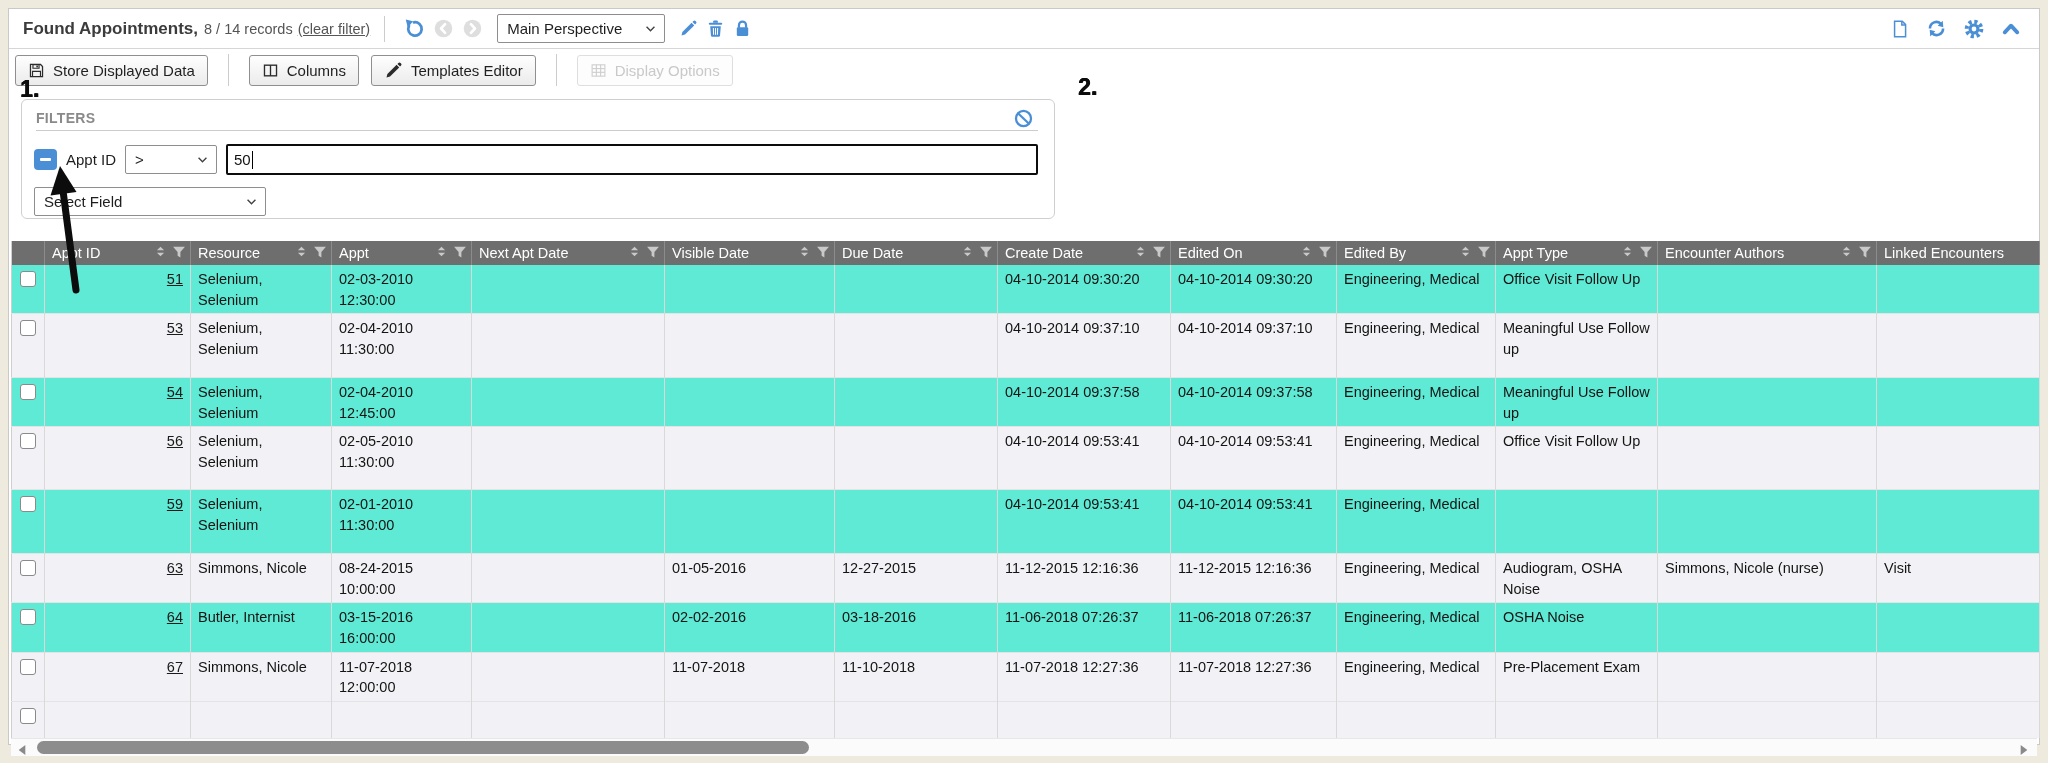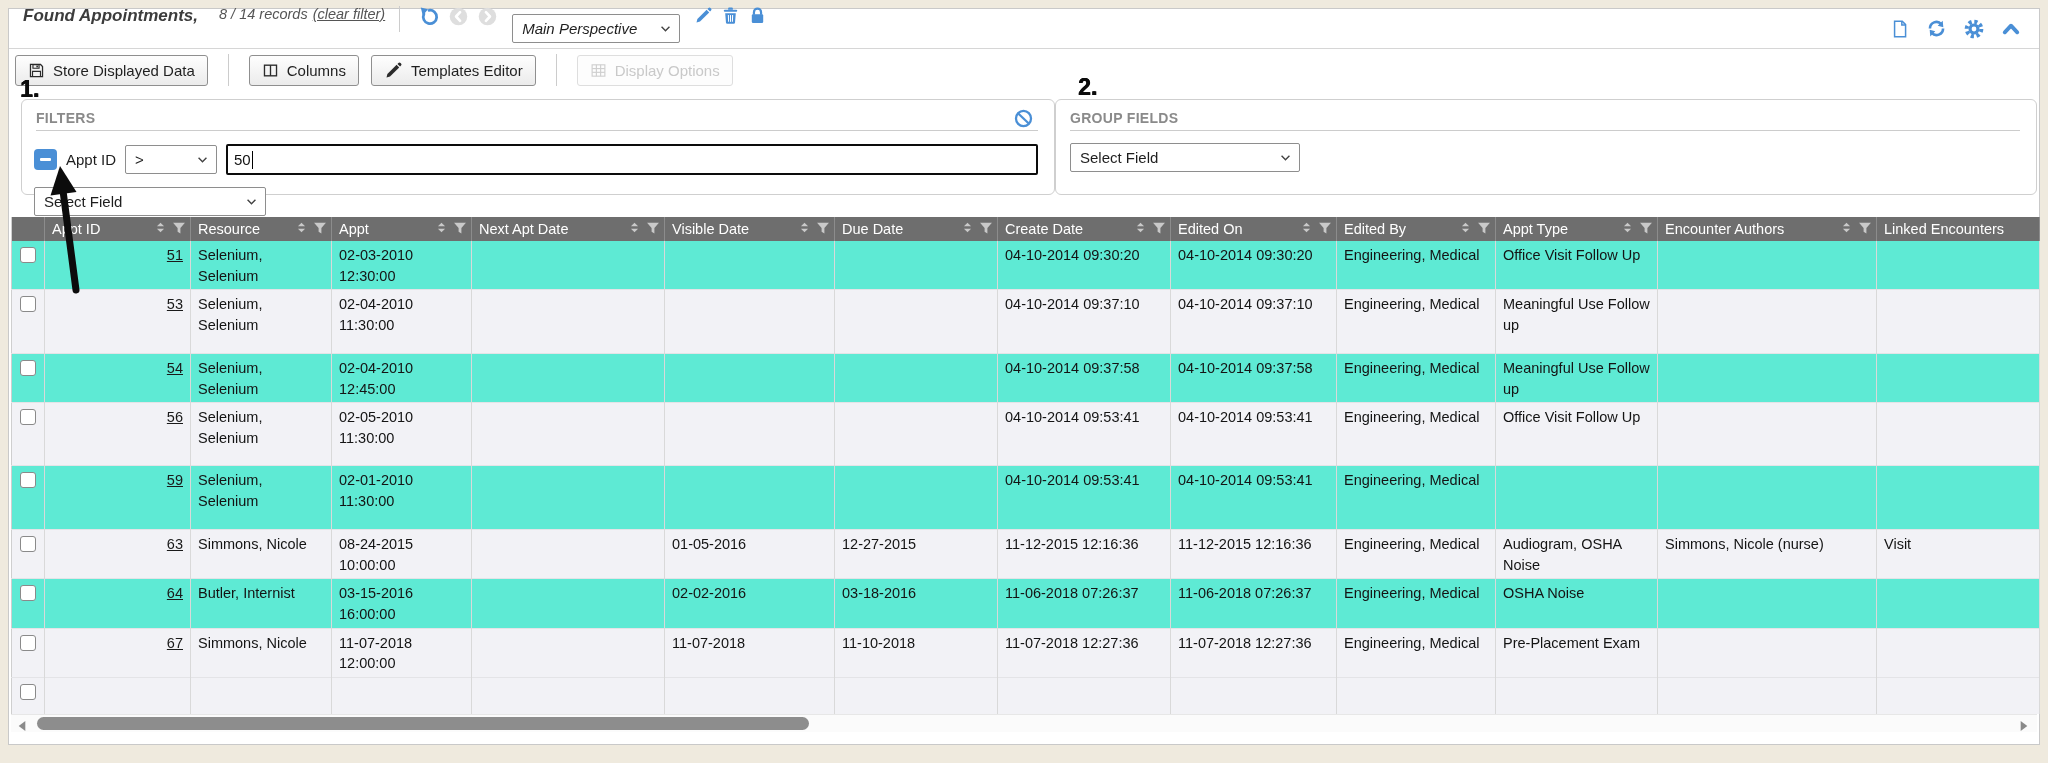--- a/index.html
+++ b/index.html
@@ -3,23 +3,23 @@
 <meta charset="utf-8">
 <style>
   * { margin:0; padding:0; box-sizing:border-box; }
   html,body { width:2048px; height:763px; font-family:"Liberation Sans", sans-serif; }
   .page { position:relative; width:2048px; height:763px; background:var(--page-bg,#efeade); overflow:hidden; }
   .app { position:absolute; top:8px; left:8px; right:8px; height:737px; background:#fff; border:1px solid #c9c9c9; }
 
   
   .titlebar { height:40px; display:flex; align-items:center; justify-content:space-between;
               border-bottom:1px solid #d6d6d6; padding:0 18px 0 14px; }
-  .tb-left { display:flex; align-items:flex-start;font-style:italic; }
+  .tb-left { display:flex; align-items:center; }
   .title { font-size:17px; font-weight:bold; color:#3c3c3c; }
-  .records { font-size:14.5px; color:#555; margin-left:21px; }
+  .records { font-size:14.5px; color:#555; margin-left:6px; }
   .clear-filter { font-size:14.5px; color:#555; text-decoration:underline; margin-left:5px; cursor:pointer; }
   .vsep { width:1px; height:26px; background:#ccc; margin:0 14px; }
   .ico { display:inline-flex; align-items:center; justify-content:center; color:var(--accent,#4a8fd6); }
   .ico.dark { color:#2b2b2b; }
   .ico.pale { color:#cfcfcf; }
   .tb-left .ico { margin:0 4px; }
   .circle-btn { margin:0 2px; }
   .fake-select { position:relative; display:inline-flex; align-items:center; height:29px; background:#fff;
                  border:1px solid #8e8e8e; border-radius:2px; font-size:15px; color:#1e1e1e;
                  padding:0 28px 0 9px; cursor:pointer; }
@@ -30,21 +30,21 @@
   
   .toolbar { height:42px; display:flex; align-items:center; padding-left:6px; }
   .btn { display:inline-flex; align-items:center; gap:8px; height:31px; padding:0 12px;
          border:1px solid #8f8f8f; border-radius:3px; background:linear-gradient(#fefefe,#ebebeb);
          font-size:15px; color:#1f1f1f; cursor:pointer; }
   .btn.disabled { border-color:#dedede; background:#fdfdfd; color:#c9c9c9; cursor:default; }
   .tsep { width:1px; height:32px; background:#ccc; margin:0 20px; }
   .btn + .btn { margin-left:12px; }
 
   
-  .panels { display:flex; margin:8px 2px 0 12px; height:96px; }
+  .panels { display:flex; gap:26px; margin:8px 2px 0 12px; height:120px; }
   .panel { position:relative; background:#fff; border:1px solid #cfcfcf; border-radius:6px; }
   .panel.filters { width:1034px; flex:none; }
   .panel.groups { flex:1; }
   .panel-heading { font-size:14px; font-weight:bold; letter-spacing:.3px; color:#8a8a8a; margin:10px 16px 0 14px; }
   .panel hr { border:none; border-top:1px solid #ccc; margin:4px 16px 0 14px; }
   .panel-clear { position:absolute; top:8px; right:20px; cursor:pointer; }
   .filter-row { display:flex; align-items:center; gap:9px; margin:13px 16px 0 12px; }
   .minus-btn { position:relative; width:23px; height:21px; background:var(--accent,#4a8fd6); border-radius:4px;
                flex:none; cursor:pointer; }
   .minus-btn::after { content:""; position:absolute; left:6px; right:6px; top:9px; height:3px; background:#fff; border-radius:1px; }
@@ -261,32 +261,20 @@
           <span class="fake-select addfield-select">
             <span>Select Field</span>
             <span class="chev">
                 <svg viewBox="0 0 12 8" width="11" height="7">
                   <polyline points="1.5,1.5 6,6 10.5,1.5" fill="none" stroke="#444" stroke-width="1.6"></polyline>
                 </svg>
               </span>
           </span>
         </div>
       </section>
-      <section class="panel groups">
-        <div class="panel-heading">GROUP FIELDS</div>
-        <hr>
-        <span class="fake-select addfield-select">
-          <span>Select Field</span>
-          <span class="chev">
-              <svg viewBox="0 0 12 8" width="11" height="7">
-                <polyline points="1.5,1.5 6,6 10.5,1.5" fill="none" stroke="#444" stroke-width="1.6"></polyline>
-              </svg>
-            </span>
-        </span>
-      </section>
     </div>
 
     <table class="grid">
       <colgroup id="grid-cols">
           <col style="width: 33px;">
           <col style="width: 146px;">
           <col style="width: 141px;">
           <col style="width: 140px;">
           <col style="width: 193px;">
           <col style="width: 170px;">

